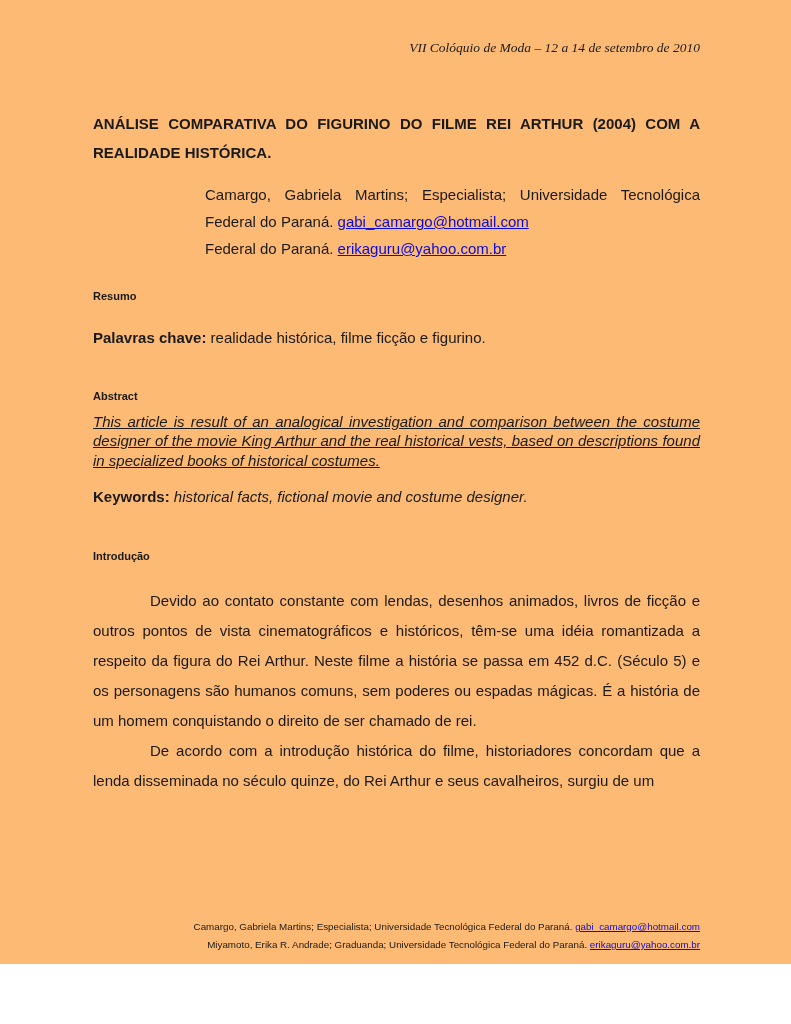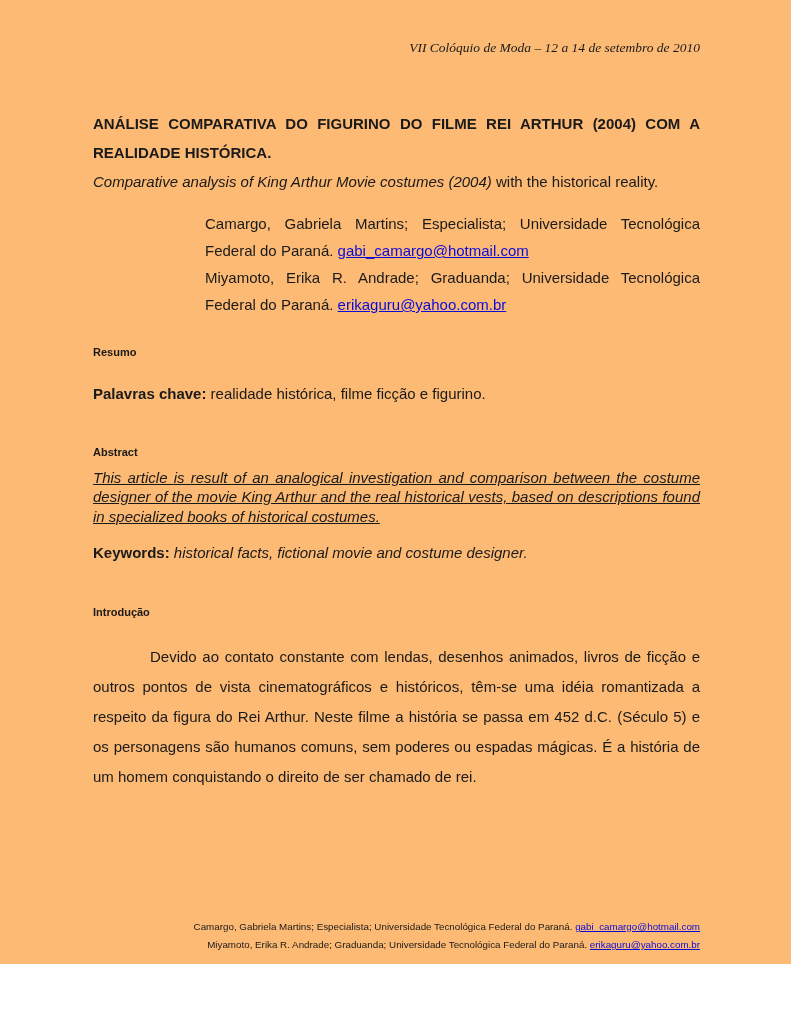--- a/index.html
+++ b/index.html
@@ -115,47 +115,45 @@
 
 <div class="page">
 
   <div class="running-header">VII Colóquio de Moda – 12 a 14 de setembro de 2010</div>
 
   <div class="content">
 
     <div class="title-block">
       <div class="title-line1">ANÁLISE COMPARATIVA DO FIGURINO DO FILME REI ARTHUR (2004) COM A</div>
       <div class="title-line2">REALIDADE HISTÓRICA.</div>
-      <div class="subtitle">
-        <span class="italic">Comparative  analysis  of King Arthur Movie costumes (2004)</span><span> with the historical reality.</span>
-      </div>
     </div>
 
     <div class="authors">
       <p class="author-entry">
         <span class="author-line1" style="display:block">Camargo, Gabriela Martins; Especialista; Universidade Tecnológica</span><span>Federal do Paraná. </span><a class="email-link" href="#">gabi_camargo@hotmail.com</a>
       </p>
       <p class="author-entry">
-        <span class="author-line1" style="display:block">Miyamoto, Erika R. Andrade; Graduanda; Universidade Tecnológica</span><span>Federal do Paraná. </span><a class="email-link" href="#">erikaguru@yahoo.com.br</a>
+        <span>Federal do Paraná. </span><a class="email-link" href="#">erikaguru@yahoo.com.br</a>
       </p>
     </div>
 
     <h2 class="section-heading h-resumo">Resumo</h2>
     <p class="p-palavras">
       <span class="bold">Palavras chave:</span><span> realidade histórica, filme ficção e figurino.</span>
     </p>
 
     <h2 class="section-heading h-abstract">Abstract</h2>
     <p class="p-abstract">This article is result of an analogical investigation and comparison between the costume designer of the movie King Arthur and the real historical vests, based on descriptions found  in specialized books of historical costumes.</p>
     <p class="p-keywords">
       <span class="bold">Keywords:</span><span class="italic"> historical facts, fictional movie and costume designer.</span>
     </p>
 
     <h2 class="section-heading h-intro">Introdução</h2>
     <p class="intro-par first">Devido ao contato constante com lendas, desenhos animados, livros de ficção e outros pontos de vista cinematográficos e históricos, têm-se uma idéia romantizada a respeito da figura do Rei Arthur. Neste filme a história se passa em 452 d.C. (Século 5) e os personagens são humanos comuns, sem poderes ou espadas mágicas. É a história de um homem conquistando o direito de ser chamado de rei.</p>
+    <p class="intro-par">De acordo com a introdução histórica do filme, historiadores concordam que a lenda disseminada no século quinze, do Rei Arthur e seus cavalheiros, surgiu de um</p>
 
   </div>
 
   <div class="footer">
     <p class="footer-line">
       <span>Camargo, Gabriela Martins; Especialista; Universidade Tecnológica Federal do Paraná. </span><a class="email-link" href="#">gabi_camargo@hotmail.com</a>
     </p>
     <p class="footer-line">
       <span>Miyamoto, Erika R. Andrade; Graduanda; Universidade Tecnológica Federal do Paraná. </span><a class="email-link" href="#">erikaguru@yahoo.com.br</a>
     </p>

